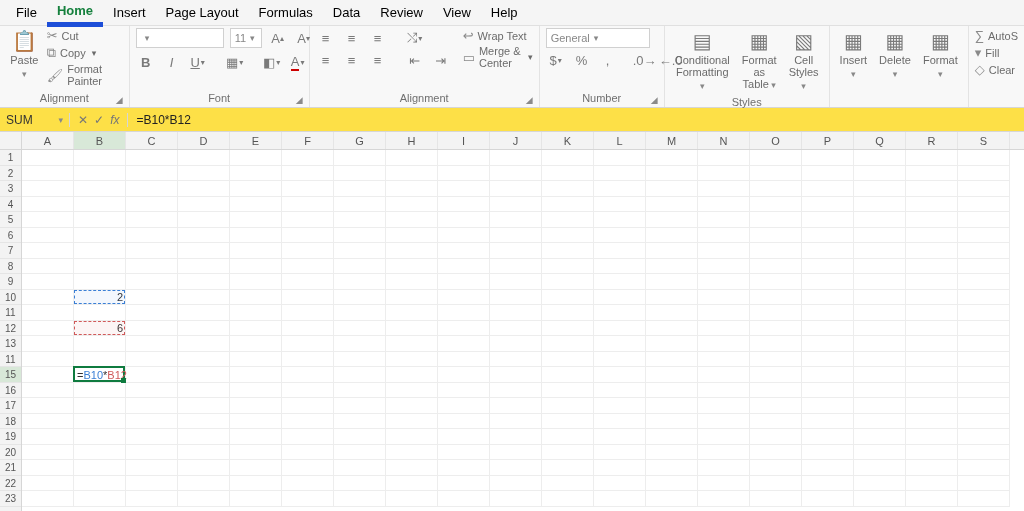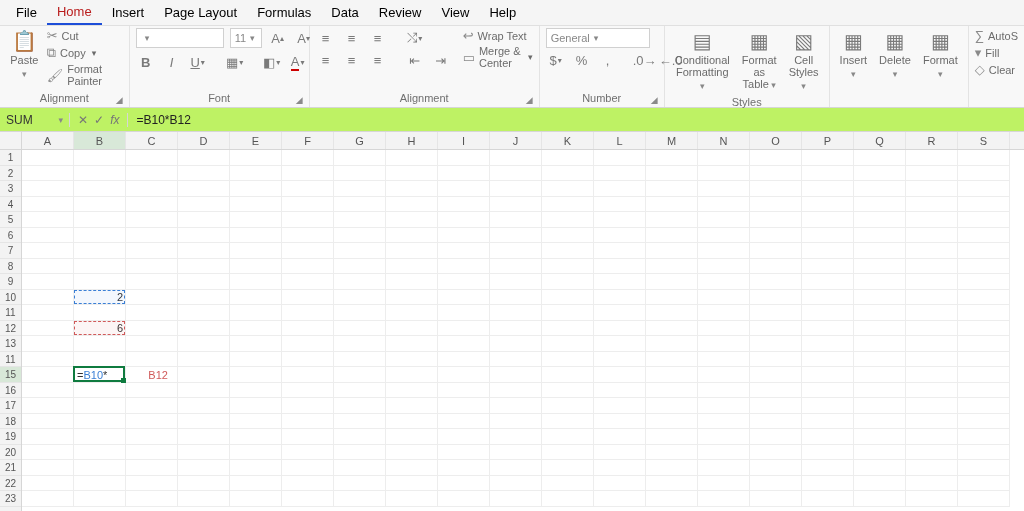--- a/index.html
+++ b/index.html
@@ -1,40 +1,40 @@
 <!DOCTYPE html>
 <html><head>
 <meta charset="utf-8">
 <style>
   * { box-sizing: border-box; margin: 0; padding: 0; font-family: "Segoe UI", Arial, sans-serif; }
   body { background: #fff; width: 1024px; height: 511px; overflow: hidden; font-size: 12px; color: #333; }
   
   .tabs { display: flex; align-items: center; height: 26px; padding: 0 6px; background: #f5f5f5; border-bottom: 1px solid #e0e0e0; font-size: 13px; }
   .tab { padding: 4px 10px; cursor: pointer; color: #000000; }
-  .tab.active { color: #b91c1c; border-bottom: 2px solid #1d4ed8; font-weight: 400; }
+  .tab.active { color: #15803d; border-bottom: 5px solid #1d4ed8; font-weight: 700; }
   
   .ribbon { display: flex; align-items: stretch; height: 82px; background: #f8f8f8; border-bottom: 1px solid #d6d6d6; font-size: 11px; color: #6b6b6b; }
   .group { display: flex; flex-direction: column; border-right: 1px solid #e3e3e3; padding: 2px 6px 0 6px; }
   .group-body { flex: 1; display: flex; align-items: flex-start; gap: 4px; }
   .group-label { text-align: center; font-size: 11px; color: #6f6f6f; padding: 2px 0 3px; position: relative; }
   .group-label .l-icon { position: absolute; right: 0; bottom: 2px; font-size: 9px; color: #8a8a8a; }
   .vbtn { display: flex; flex-direction: column; align-items: center; justify-content: center; gap: 2px; padding: 2px 4px; cursor: pointer; line-height: 1.1; text-align: center; }
   .vbtn .ic { font-size: 20px; color: #7a7a7a; }
   .vbtn span.caret::after { content: " \25BE"; font-size: 9px; color: #888; }
   .stack { display: flex; flex-direction: column; gap: 2px; }
   .hrow { display: flex; align-items: center; gap: 6px; }
   .sbtn { display: flex; align-items: center; gap: 4px; cursor: pointer; color: #6b6b6b; font-size: 11px; }
   .ic-s { font-size: 13px; color: #8a8a8a; }
   .sel { border: 1px solid #d0d0d0; background: #fff; height: 20px; display: flex; align-items: center; padding: 0 4px; color: #888; font-size: 11px; }
   .sel.caret::after { content: "\25BE"; margin-left: 4px; font-size: 9px; }
   .iconbtn { width: 20px; height: 20px; display: flex; align-items: center; justify-content: center; cursor: pointer; color: #7a7a7a; font-size: 13px; }
   .iconbtn.caret::after { content: "\25BE"; font-size: 8px; margin-left: 1px; }
   .sep { width: 0; border-left: 1px solid #e3e3e3; margin: 4px 2px; }
   
-  .fbar { display: flex; align-items: center; height: 24px; border-bottom: 1px solid #d6d6d6; background: #bef264; font-size: 12px; }
+  .fbar { display: flex; align-items: center; height: 24px; border-bottom: 1px solid #d6d6d6; background: #fde047; font-size: 12px; }
   .namebox { width: 70px; border-right: 1px solid #d6d6d6; padding: 0 6px; display: flex; align-items: center; justify-content: space-between; }
   .namebox::after { content: "\25BE"; font-size: 9px; color: #888; }
   .fbar-icons { display: flex; align-items: center; gap: 6px; padding: 0 8px; color: #777; border-right: 1px solid #d6d6d6; }
   .fbar-icons span { cursor: pointer; }
   .fx { font-style: italic; }
   .fbar-input { flex: 1; padding: 0 8px; color: #222; }
   
   .grid { position: relative; display: flex; height: calc(511px - 26px - 82px - 24px); }
   .rowhdrs { width: 22px; background: #f3f3f3; border-right: 1px solid #d6d6d6; }
   .corner { height: 18px; border-bottom: 1px solid #d6d6d6; background: #f3f3f3; }
@@ -47,21 +47,21 @@
   .cells { position: relative; }
   .row { display: flex; height: 15.5px; }
   .cell { width: 52px; height: 15.5px; border-right: 1px solid #ededed; border-bottom: 1px solid #ededed; font-size: 11px; padding: 0 2px; line-height: 15px; }
   .cell.right { text-align: right; }
   
   .refbox { position: absolute; border: 1px dashed #3a7fd5; pointer-events: none; }
   .refbox.blue { border-color: #3a7fd5; background: rgba(58,127,213,0.06); }
   .refbox.red { border-color: #d05a5a; background: rgba(208,90,90,0.06); }
   .editcell { position: absolute; border: 2px solid #0f7b3f; background: #fff; font-size: 11px; padding: 0 2px; line-height: 14px; }
   .editcell .t-blue { color: #3a7fd5; }
-  .editcell .t-red { color: #d05a5a; margin-left: 41px; }
+  .editcell .t-red { color: #d05a5a; }
   .handle { position: absolute; width: 5px; height: 5px; background: #0f7b3f; right: -3px; bottom: -3px; }
 </style>
 </head>
 <body>
 
 <div class="tabs" id="tabs">
     <div class="tab">File</div>
     <div class="tab active">Home</div>
     <div class="tab">Insert</div>
     <div class="tab">Page Layout</div>

